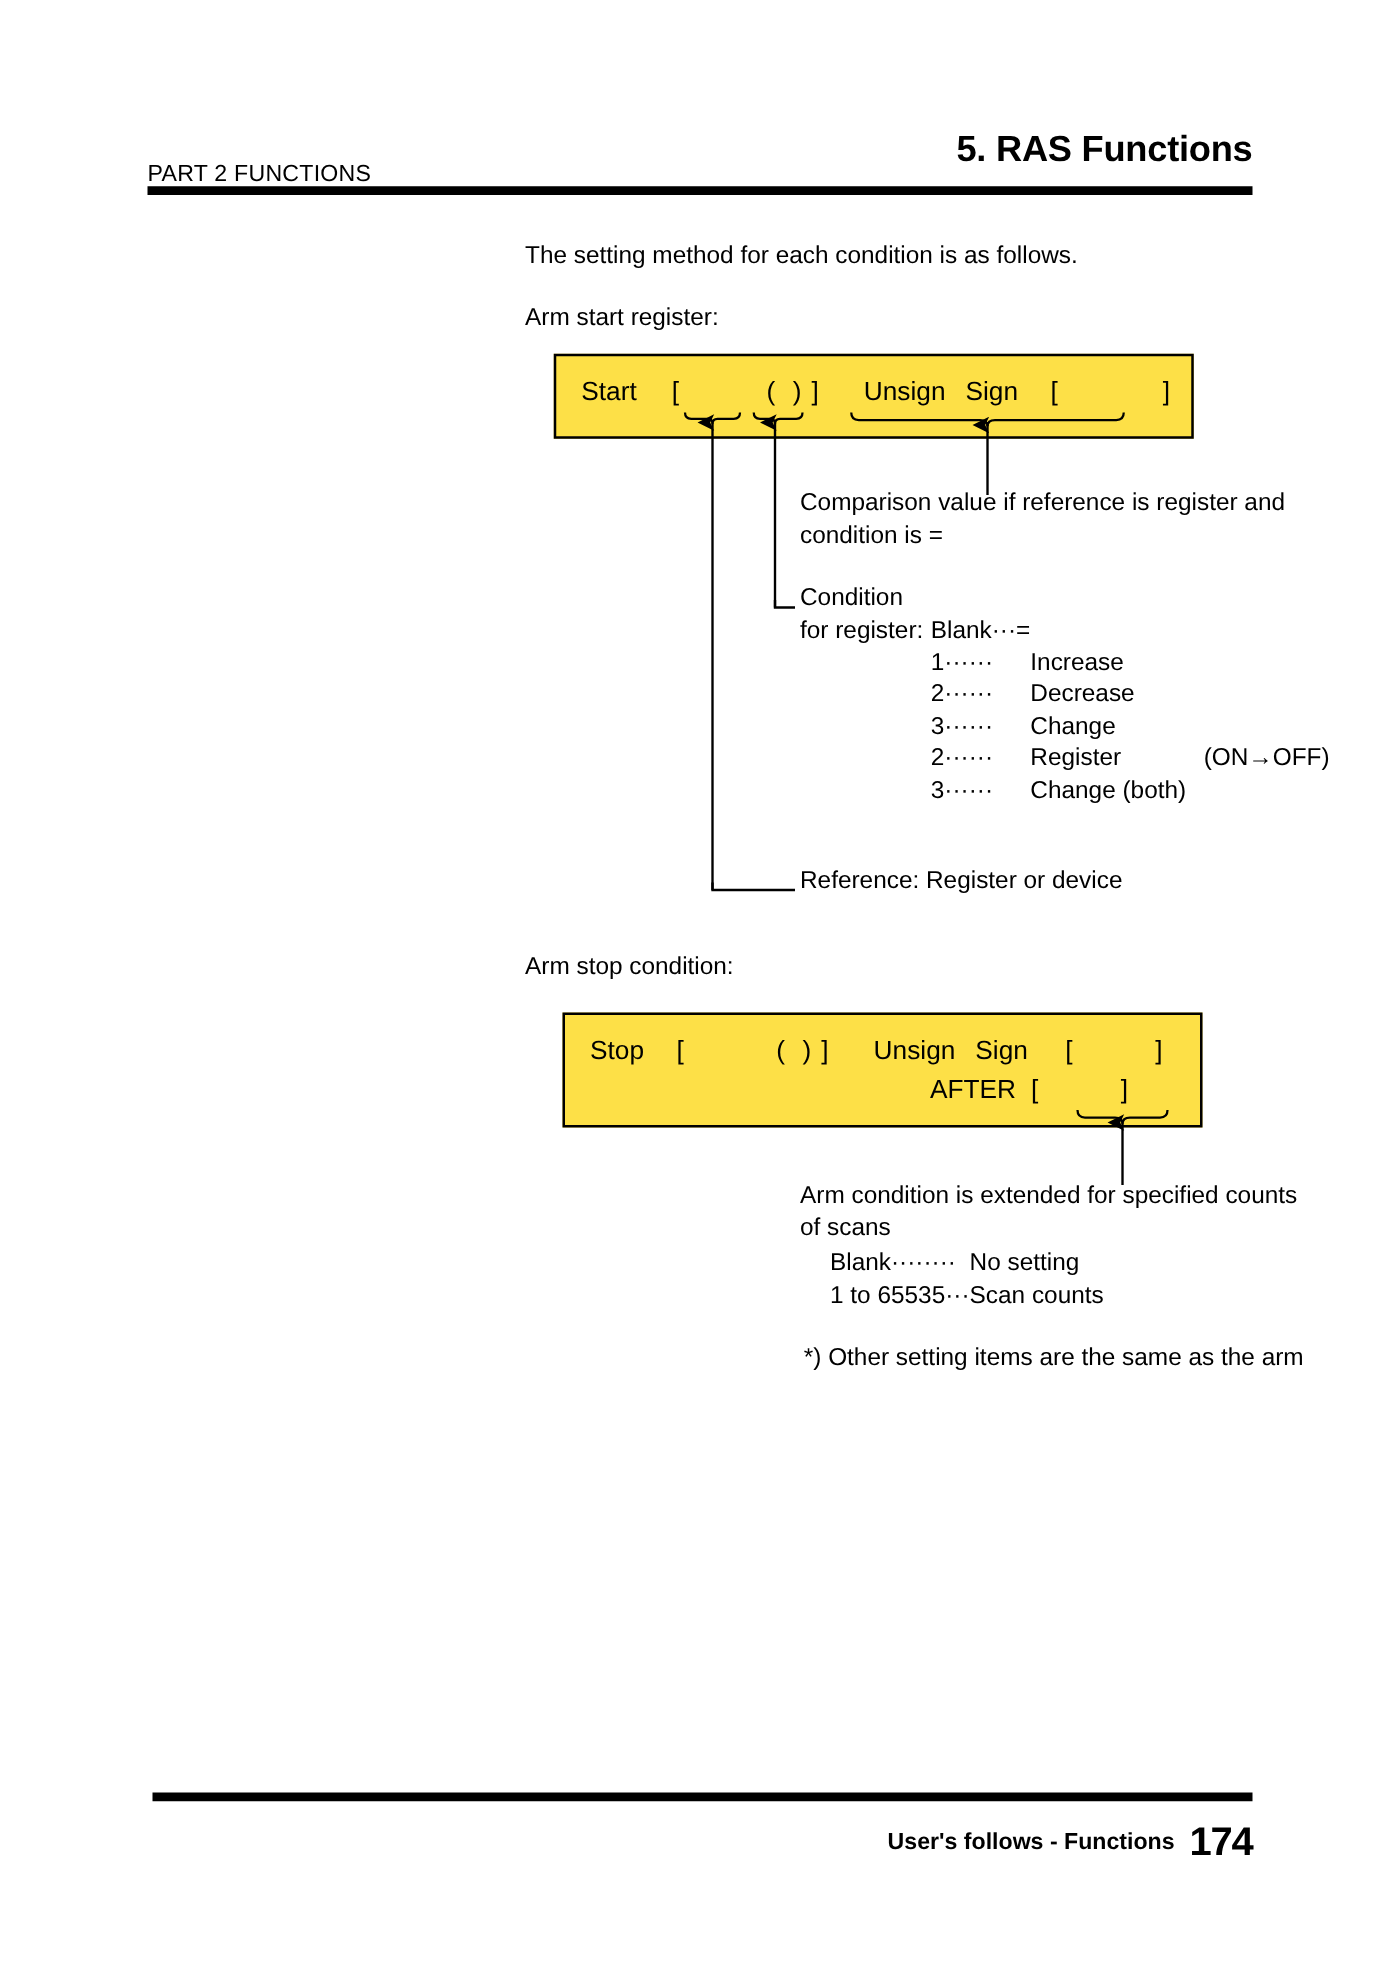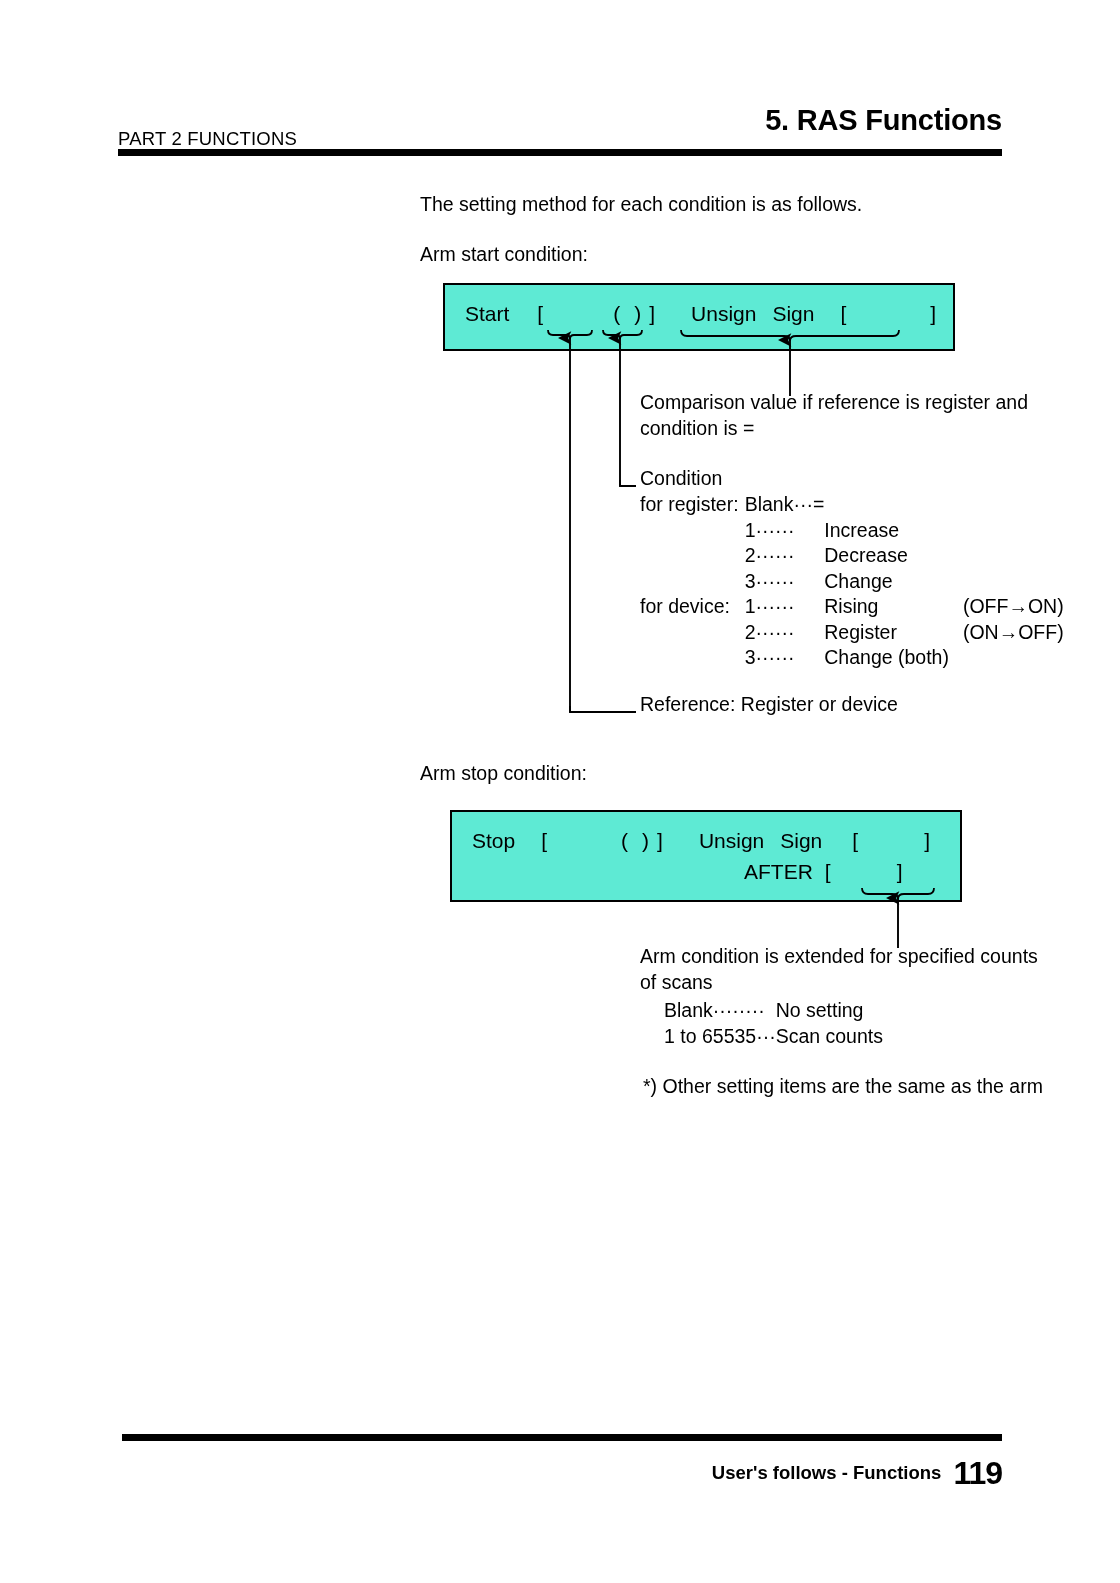--- a/index.html
+++ b/index.html
@@ -71,21 +71,21 @@
     left: 420px;
     top: 762px;
     font-size: 19.5px;
     white-space: nowrap;
   }
 
   
   .diagram-box {
     position: absolute;
     border: 2px solid #000000;
-    background: #5eead4;
+    background: #fde047;
     box-sizing: border-box;
   }
   #start-box {
     left: 443px;
     top: 283px;
     width: 512px;
     height: 68px;
   }
   #stop-box {
     left: 450px;
@@ -200,21 +200,21 @@
 </head>
 <body>
 
 <div class="page-header">
   <div class="header-left">PART 2  FUNCTIONS</div>
   <div class="header-right">5. RAS Functions</div>
 </div>
 <div class="header-rule"></div>
 
 <div class="intro-line">The setting method for each condition is as follows.</div>
-<div class="label-start">Arm start condition:</div>
+<div class="label-start">Arm start register:</div>
 <div class="label-stop">Arm stop condition:</div>
 
 <div class="diagram-box" id="start-box">
   <div class="box-row" style="left:20px; top:17px;">
     <span class="tok">Start</span><span class="tok" style="width:28px"></span><span class="tok">[</span><span class="tok" style="width:70px"></span><span class="tok">(</span><span class="tok" style="width:14px"></span><span class="tok">)</span><span class="tok" style="width:8px"></span><span class="tok">]</span><span class="tok" style="width:36px"></span><span class="tok">Unsign</span><span class="tok" style="width:16px"></span><span class="tok">Sign</span><span class="tok" style="width:26px"></span><span class="tok">[</span><span class="tok" style="width:84px"></span><span class="tok">]</span>
   </div>
 </div>
 
 <div class="diagram-box" id="stop-box">
   <div class="box-row" style="left:20px; top:17px;">
@@ -283,26 +283,20 @@
       <td class="c-val">Decrease</td>
       <td class="c-note"></td>
     </tr>
     <tr>
       <td class="c-lead"></td>
       <td class="c-key">3······</td>
       <td class="c-val">Change</td>
       <td class="c-note"></td>
     </tr>
     <tr>
-      <td class="c-lead">for device:</td>
-      <td class="c-key">1······</td>
-      <td class="c-val">Rising</td>
-      <td class="c-note">(OFF→ON)</td>
-    </tr>
-    <tr>
       <td class="c-lead"></td>
       <td class="c-key">2······</td>
       <td class="c-val">Register</td>
       <td class="c-note">(ON→OFF)</td>
     </tr>
     <tr>
       <td class="c-lead"></td>
       <td class="c-key">3······</td>
       <td class="c-val">Change (both)</td>
       <td class="c-note"></td>
@@ -327,14 +321,14 @@
     </tr>
   </tbody>
 </table>
 
 <div id="annot-footnote">
   <span>*) Other setting items are the same as the arm</span>
 </div>
 
 <div class="footer-rule"></div>
 <div class="footer-text">
-  <span>User's follows - Functions</span><span class="page-no">119</span>
+  <span>User's follows - Functions</span><span class="page-no">174</span>
 </div>
 
 </body></html>

